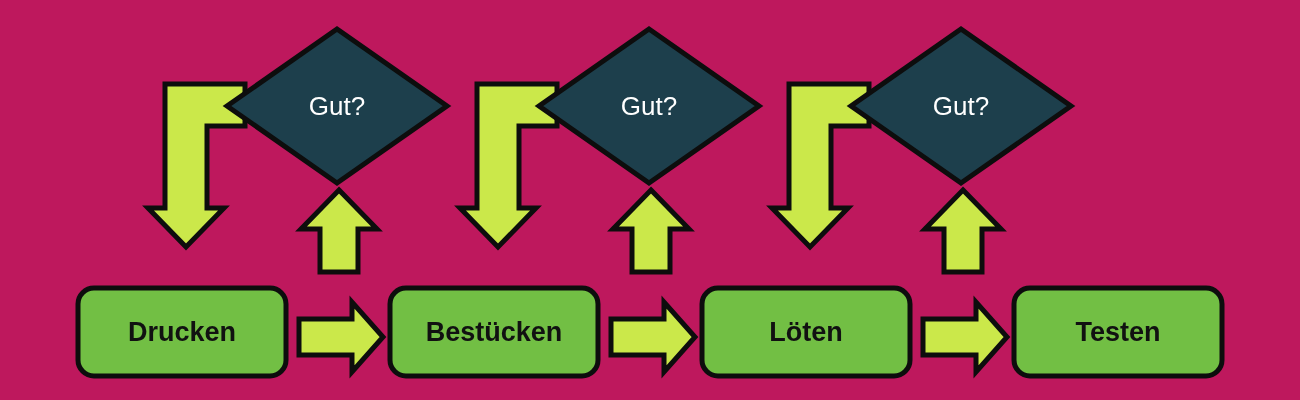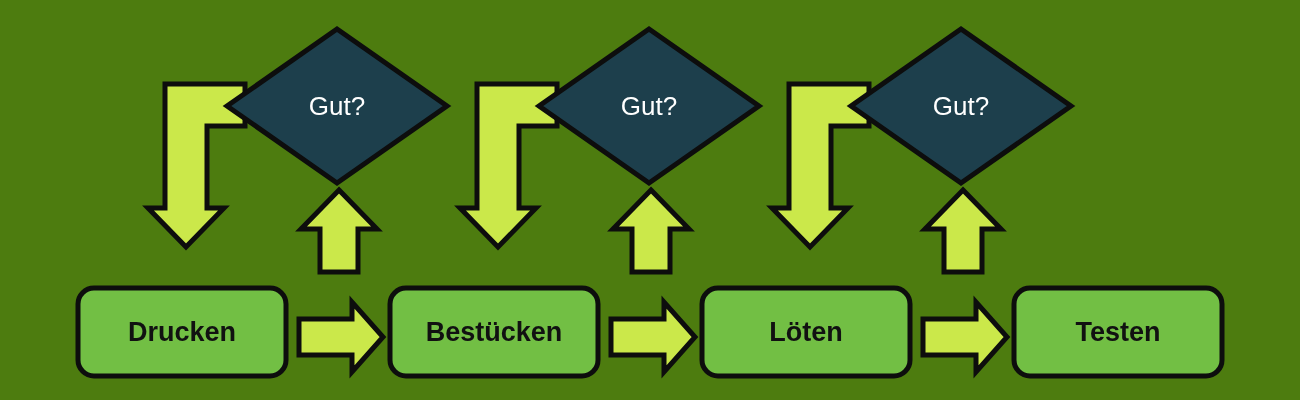--- a/index.html
+++ b/index.html
@@ -7,21 +7,21 @@
     padding: 0;
     background: #ffffff;
   }
   body {
     font-family: "Liberation Sans", sans-serif;
   }
   #canvas {
     position: relative;
     width: 1300px;
     height: 400px;
-    background: #4d7c0f;
+    background: #be185d;
     overflow: hidden;
   }
   #flow-svg {
     position: absolute;
     left: 0;
     top: 0;
     width: 1300px;
     height: 400px;
     display: block;
   }

